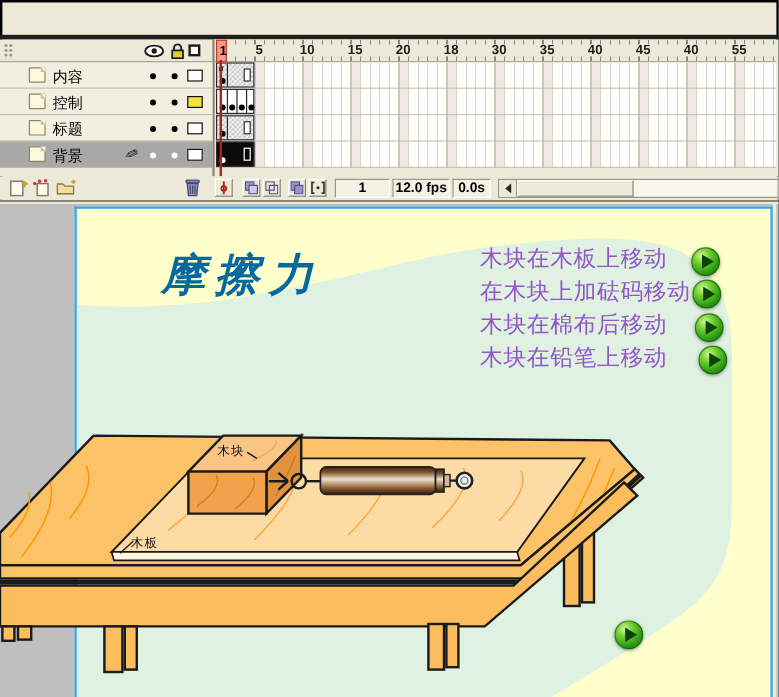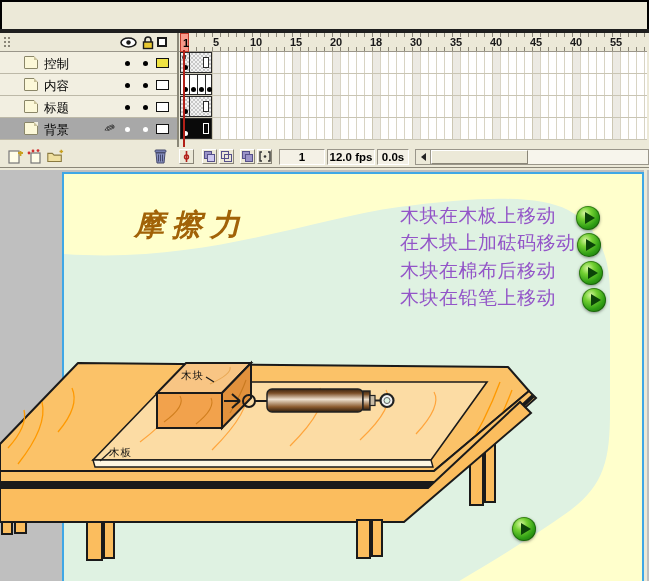--- a/index.html
+++ b/index.html
@@ -87,21 +87,21 @@
   .hsb-arrow{width:15px;height:14px;background:#ECE9D8;border-right:1px solid #9a968a;display:flex;align-items:center;justify-content:center;}
   .hsb-arrow .tri{width:0;height:0;border-right:5px solid #222;border-top:4px solid transparent;border-bottom:4px solid transparent;}
   .hsb-thumb{width:97px;height:14px;background:#ECE9D8;border:1px solid;border-color:#fff #8a8678 #8a8678 #fff;}
   .panel-bottom{position:absolute;left:0;top:166px;width:649px;height:4px;background:linear-gradient(#ece9d8 1px,#8a8678 1px 2px,#ece9d8 2px);}
   
   .stage-area{position:absolute;left:0;top:170px;width:649px;height:411px;background:#BFBFBF;}
   .stage{position:absolute;left:62px;top:2px;width:582px;height:409px;background:var(--c-bg);
          border:2px solid var(--c-border);border-bottom:none;overflow:hidden;}
   .right-strip{position:absolute;left:644px;top:0;width:3px;height:411px;background:#ECE9D8;}
   .stage-title{position:absolute;left:70px;top:31px;font-family:"Liberation Serif",serif;
-               font-weight:bold;font-style:italic;font-size:30px;letter-spacing:8px;color:#a16207;}
+               font-weight:bold;font-style:italic;font-size:37px;letter-spacing:8px;color:#0369a1;}
   .menu-line{position:absolute;left:336px;height:26px;font-size:19px;color:var(--c-menu);white-space:nowrap;letter-spacing:0.5px;}
   .orb{position:absolute;width:24px;height:24px;border-radius:50%;cursor:pointer;
        background:radial-gradient(circle at 36% 30%,#d6f5a0 0%,#74d133 28%,#2f9e14 62%,#145f07 100%);
        box-shadow:0 1px 3px rgba(40,40,40,.5), inset 0 0 0 1px rgba(18,70,10,.55);}
   .orb .tri{position:absolute;left:9px;top:6px;width:0;height:0;border-left:10px solid #0b4408;
             border-top:6px solid transparent;border-bottom:6px solid transparent;}
   .diagram-label{position:absolute;font-size:10.5px;color:#111;letter-spacing:1px;}
   .illu{position:absolute;left:0;top:0;width:649px;height:411px;pointer-events:none;}
   svg{display:block;}
 </style>
@@ -122,31 +122,31 @@
         </svg>
         <svg class="hdr-lock" width="12" height="14" viewBox="0 0 12 14">
           <path d="M3,6 V4 a3,3 0 0 1 6,0 V6" fill="none" stroke="#1a1a1a" stroke-width="1.6"></path>
           <rect x="1.5" y="6" width="9" height="6.5" fill="#e8c830" stroke="#1a1a1a" stroke-width="1.4"></rect>
         </svg>
         <div class="hdr-outline"></div>
       </div>
       <div id="layer-rows">
           <div class="layer-row">
             <span class="layer-icon"></span>
+            <span class="layer-name">内容</span>
+            <span class="dot d1"></span>
+            <span class="dot d2"></span>
+            <span class="swatch" style="background:#FFFFFF"></span>
+          </div>
+          <div class="layer-row">
+            <span class="layer-icon"></span>
             <span class="layer-name">控制</span>
             <span class="dot d1"></span>
             <span class="dot d2"></span>
             <span class="swatch" style="background:#F0E342"></span>
-          </div>
-          <div class="layer-row">
-            <span class="layer-icon"></span>
-            <span class="layer-name">内容</span>
-            <span class="dot d1"></span>
-            <span class="dot d2"></span>
-            <span class="swatch" style="background:#FFFFFF"></span>
           </div>
           <div class="layer-row">
             <span class="layer-icon"></span>
             <span class="layer-name">标题</span>
             <span class="dot d1"></span>
             <span class="dot d2"></span>
             <span class="swatch" style="background:#FFFFFF"></span>
           </div>
           <div class="layer-row selected">
             <span class="layer-icon"></span>

